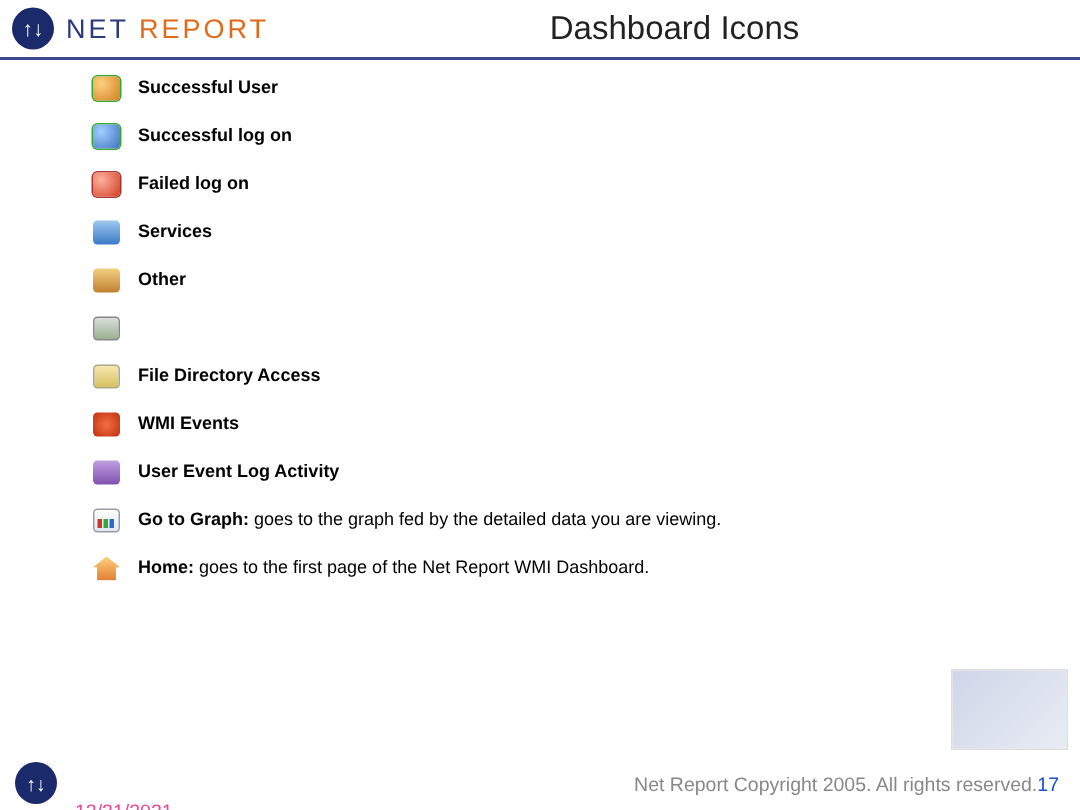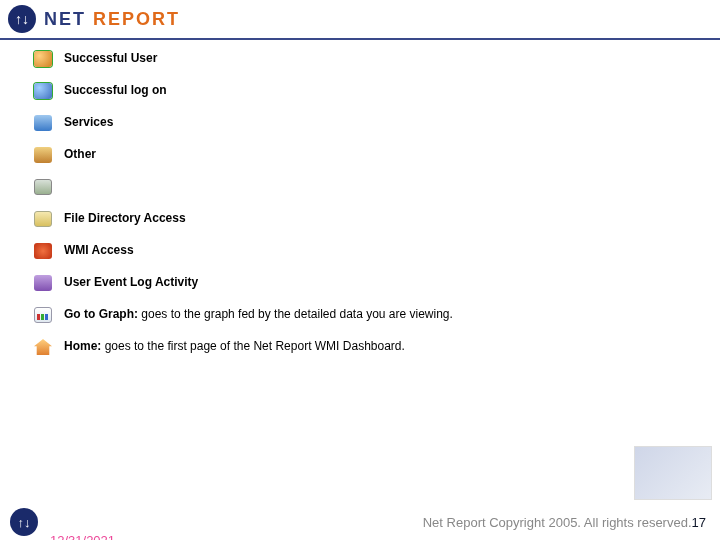--- a/index.html
+++ b/index.html
@@ -21,35 +21,35 @@
   .logo-glyph {
     width: 28px; height: 28px;
     border-radius: 50%;
     background: #1a2a6a;
     display:flex; align-items:center; justify-content:center;
     margin-right:8px;
     font-size:14px; color:#fff; font-weight:bold;
   }
   .logo-text {
     font-size: 18px;
-    font-weight: bold;
+    font-weight: normal;
     letter-spacing: 2px;
   }
   .logo-net { color: #2a3a7a; }
   .logo-report { color: #e06a1a; }
   .title {
     flex: 1;
     text-align: center;
     font-size: 22px;
     color: #222;
     font-weight: normal;
     font-family: Arial, sans-serif;
   }
   .content {
-    padding: 10px 0 0 32px;
+    padding: 10px 0 0 60px;
   }
   .item {
     display: flex;
     align-items: flex-start;
     margin-bottom: 14px;
     font-size: 12px;
     line-height: 16px;
   }
   .item-icon {
     width: 22px;
@@ -84,21 +84,21 @@
     margin-top: 36px;
   }
   .footer-copy {
     flex:1;
     text-align:right;
     font-size:13px;
     color:#888;
   }
   .footer-page {
     font-size:13px;
-    color:#0f172a;
+    color:#1d4ed8;
     margin-right:4px;
   }
   .footer-img {
     position:absolute;
     right:8px;
     bottom:40px;
     width:78px;
     height:54px;
     background: linear-gradient(135deg,#cfd6e8,#e8ecf4);
     border:1px solid #ddd;
@@ -123,38 +123,45 @@
   .ic-home    { background: linear-gradient(#ffd080,#e08030); clip-path: polygon(50% 0,100% 45%,85% 45%,85% 100%,15% 100%,15% 45%,0 45%);}
 </style>
 </head>
 <body>
 
 <div class="header">
   <div class="logo-glyph">↑↓</div>
   <div class="logo-text">
     <span class="logo-net">NET </span><span class="logo-report">REPORT</span>
   </div>
+  <div class="title">Dashboard Icons</div>
 </div>
 
 <div class="content">
 
   <div class="item">
     <span class="item-icon">
         <span class="ic ic-user-ok"></span>
       </span>
     <span class="item-text"><b class="item-label">Successful User</b><span class="item-desc"></span></span>
   </div>
 
   <div class="item">
     <span class="item-icon">
         <span class="ic ic-log-ok"></span>
       </span>
     <span class="item-text"><b class="item-label">Successful log on</b><span class="item-desc"></span></span>
   </div>
 
+  <div class="item">
+    <span class="item-icon">
+        <span class="ic ic-log-fail"></span>
+      </span>
+    <span class="item-text"><b class="item-label">Failed log on</b><span class="item-desc"></span></span>
+  </div>
 
   <div class="item">
     <span class="item-icon">
         <span class="ic ic-services"></span>
       </span>
     <span class="item-text"><b class="item-label">Services</b><span class="item-desc"></span></span>
   </div>
 
   <div class="item">
     <span class="item-icon">
@@ -173,21 +180,21 @@
     <span class="item-icon">
         <span class="ic ic-file"></span>
       </span>
     <span class="item-text"><b class="item-label">File Directory Access</b><span class="item-desc"></span></span>
   </div>
 
   <div class="item">
     <span class="item-icon">
         <span class="ic ic-wmi"></span>
       </span>
-    <span class="item-text"><b class="item-label">WMI Access</b><span class="item-desc"></span></span>
+    <span class="item-text"><b class="item-label">WMI Events</b><span class="item-desc"></span></span>
   </div>
 
   <div class="item">
     <span class="item-icon">
         <span class="ic ic-userlog"></span>
       </span>
     <span class="item-text"><b class="item-label">User Event Log Activity</b><span class="item-desc"></span></span>
   </div>
 
 

